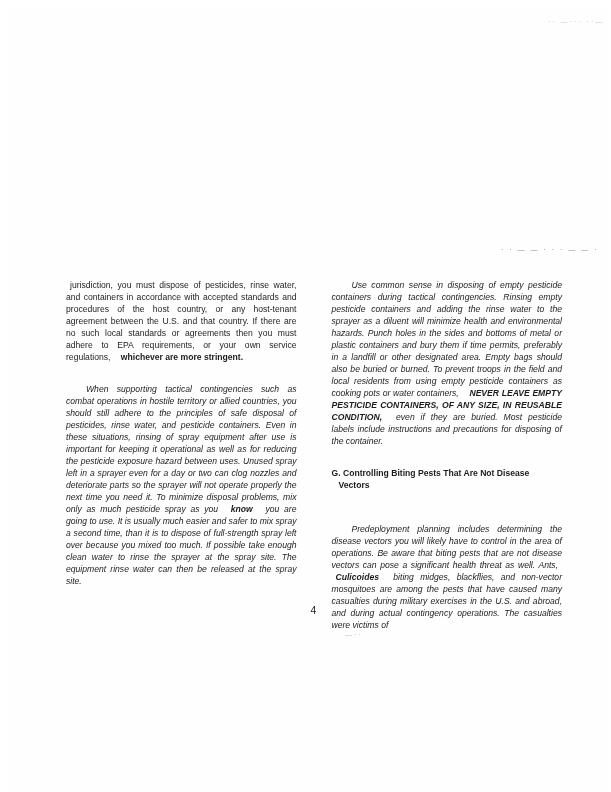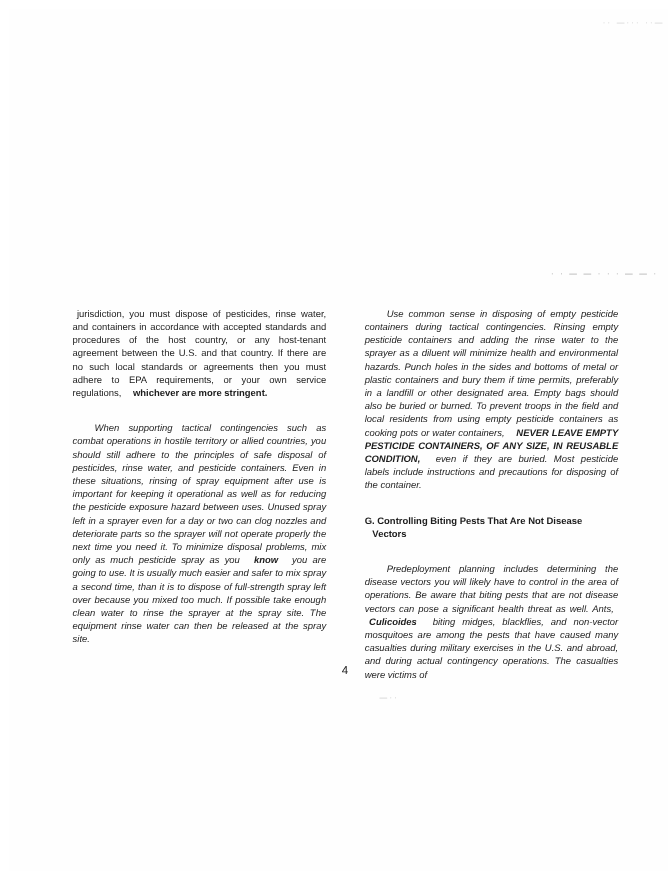--- a/index.html
+++ b/index.html
@@ -27,21 +27,21 @@
     width: 250px;
     font-size: 8.6px;
     line-height: 12px;
     text-align: justify;
     color: #1c1c1c;
   }
   .paragraph { margin-bottom: 12px; }
   .paragraph.indent { text-indent: 16px; font-style: italic; }
   .heading {
     font-weight: bold;
-    margin-bottom: 12px;
+    margin-bottom: 24px;
     text-align: left;
     padding-left: 11px;
     text-indent: -11px;
   }
   .bold { font-weight: bold; }
   .page-number {
     position: absolute;
     top: 592px;
     left: 0;
     width: 100%;

